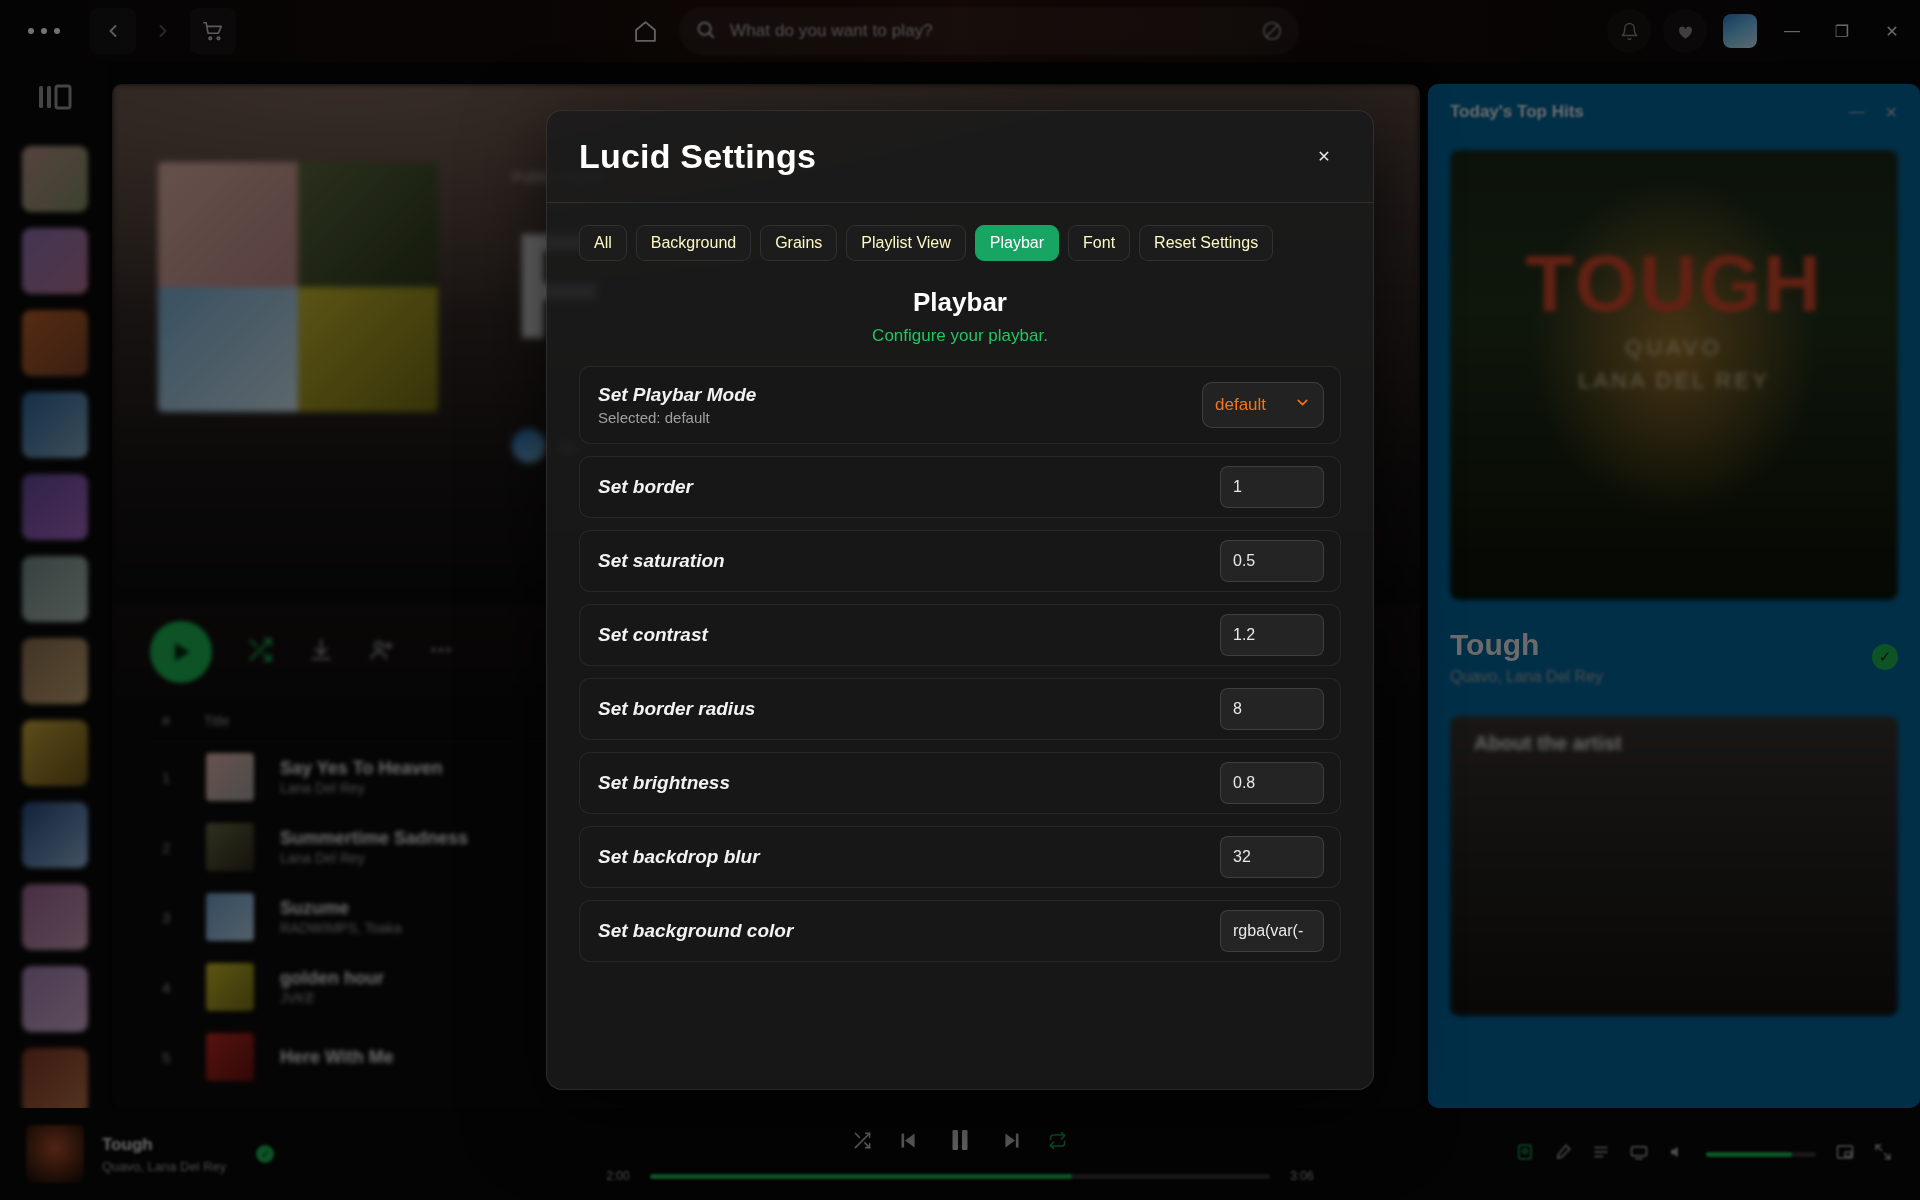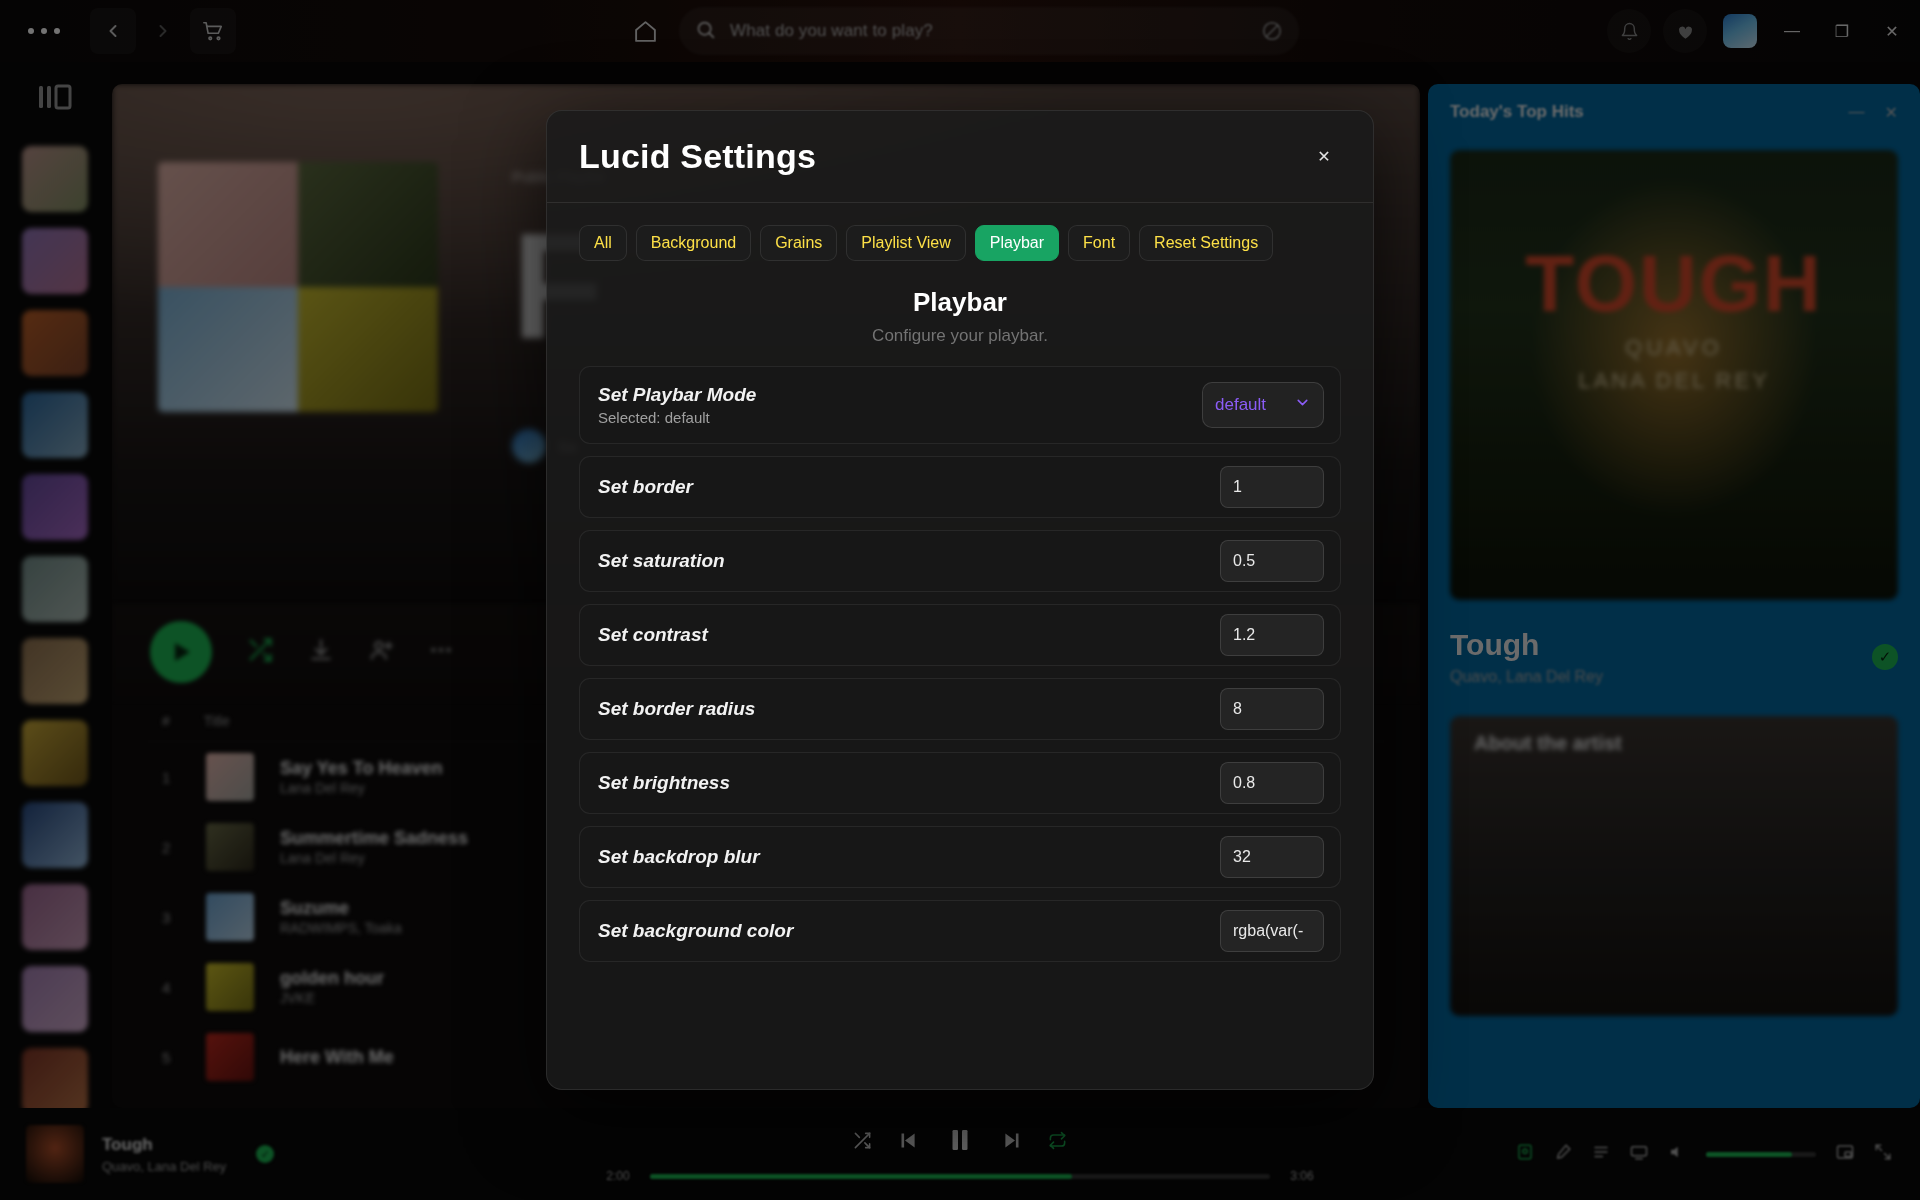--- a/index.html
+++ b/index.html
@@ -233,26 +233,26 @@
     padding:0 32px; border-bottom:1px solid rgba(255,255,255,.09);
   }
   .modal-title { font-size:34px; font-weight:800; letter-spacing:.2px; }
   .modal-close { width:34px;height:34px; display:flex;align-items:center;justify-content:center;
     color:#e2e2e2; border-radius:8px; }
 
   .tabs { display:flex; gap:9px; padding:22px 32px 0 32px; flex-wrap:wrap; }
   .tab {
     padding:8px 14px; border-radius:9px;
     background:#1c1c1c; border:1px solid rgba(255,255,255,.09);
-    font-size:16px; color:#fde047; white-space:nowrap;
+    font-size:16px; color:#fef9c3; white-space:nowrap;
   }
   .tab.active { background:#18a463; border-color:#18a463; color:#fff; }
 
   .sec-title { text-align:center; font-size:26px; font-weight:800; margin-top:26px; }
-  .sec-sub { text-align:center; font-size:17px; color:#737373; margin-top:8px; }
+  .sec-sub { text-align:center; font-size:17px; color:#22c55e; margin-top:8px; }
 
   .rows { margin-top:20px; padding:0 32px 24px 32px; overflow:hidden; flex:1; }
   .row {
     height:62px; margin-bottom:12px;
     background:#171717; border:1px solid rgba(255,255,255,.07);
     border-radius:11px;
     display:flex; align-items:center; justify-content:space-between;
     padding:0 16px 0 18px;
   }
   .row.tall { height:78px; align-items:center; }
@@ -261,21 +261,21 @@
   .field {
     width:104px; height:42px; border-radius:8px;
     background:#242424; border:1px solid rgba(255,255,255,.12);
     display:flex; align-items:center; padding:0 12px;
     font-size:16px; color:#e9e9e9;
   }
   .select {
     width:122px; height:46px; border-radius:10px;
     background:#222; border:1px solid rgba(255,255,255,.13);
     display:flex; align-items:center; justify-content:space-between;
-    padding:0 12px; font-size:17px; color:#8b5cf6;
+    padding:0 12px; font-size:17px; color:#f97316;
   }
 </style>
 </head>
 <body>
 
 <div id="app">
 
   <div class="topbar">
     <div class="tb-dots">
         <i></i>

